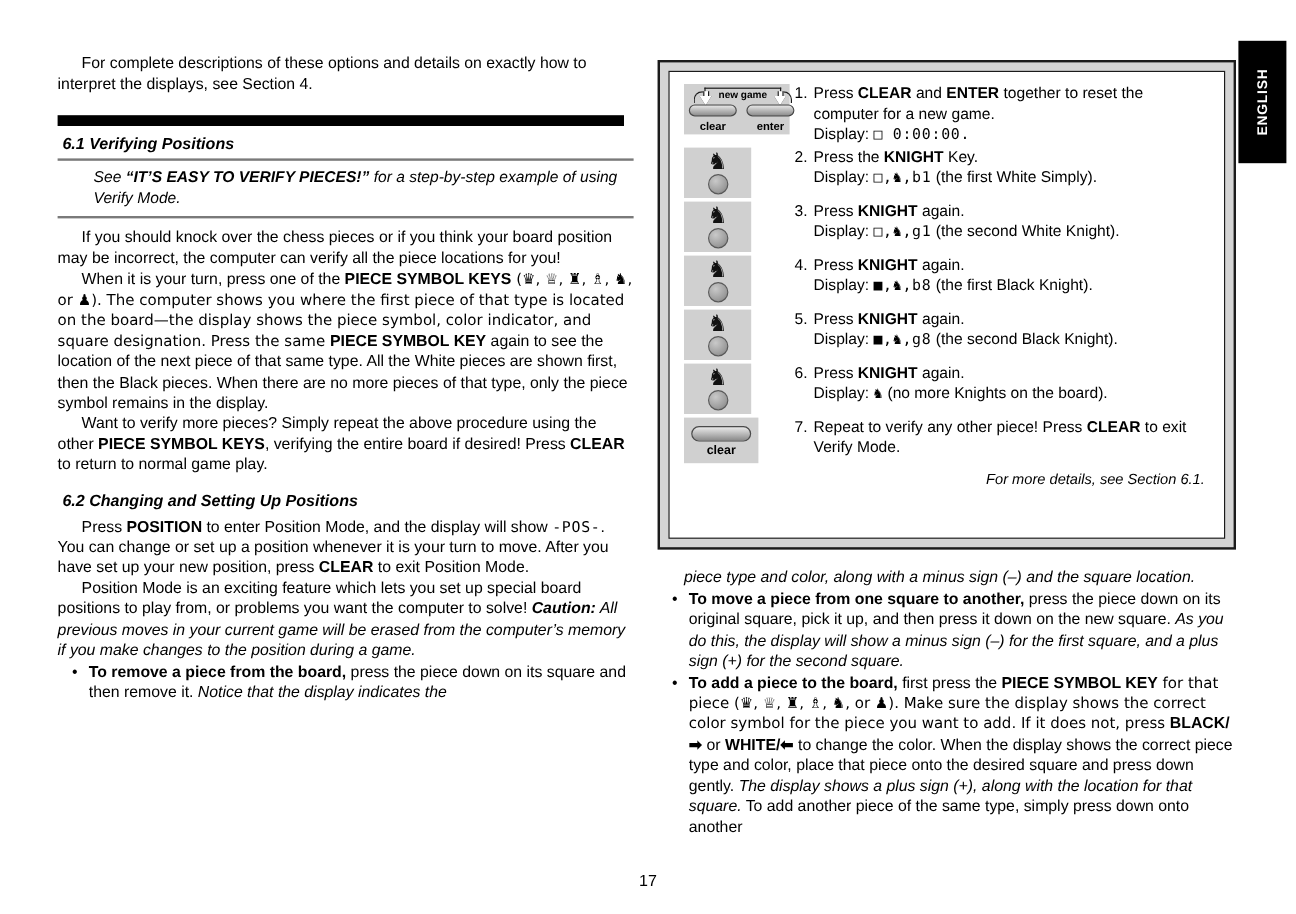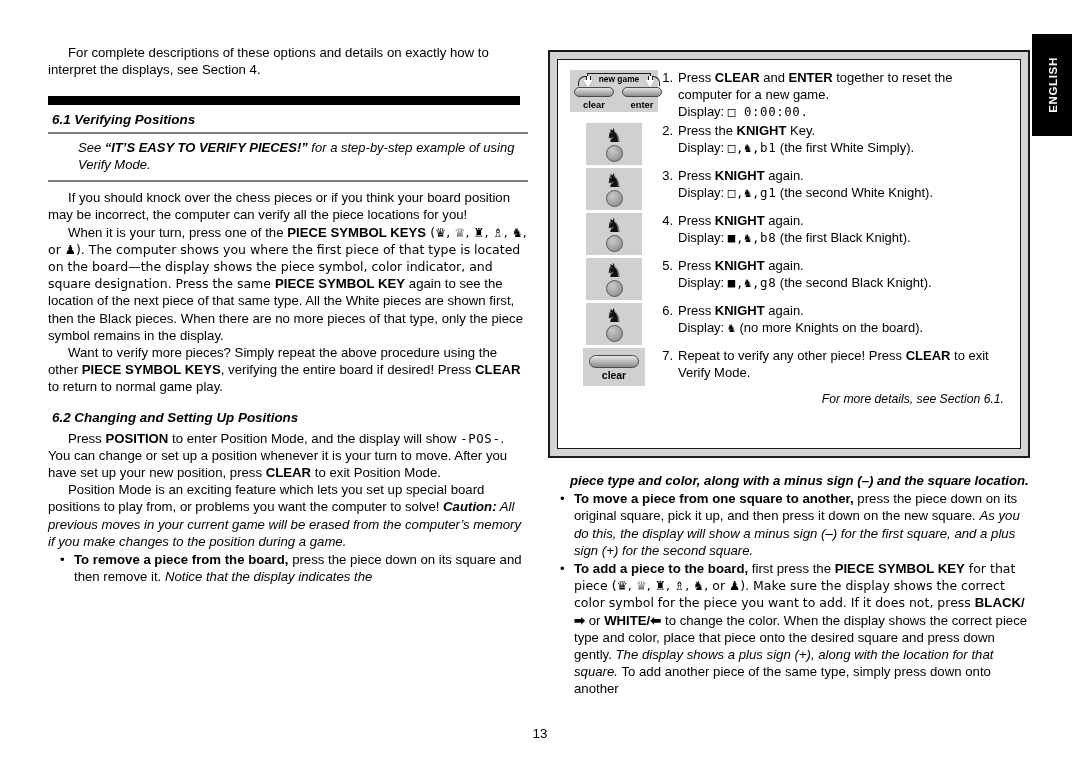--- a/index.html
+++ b/index.html
@@ -150,21 +150,20 @@
 
   .step {
     display: flex;
     align-items: flex-start;
     margin-bottom: 2px;
   }
   .step .keyart {
     width: 88px;
     flex: 0 0 88px;
     display: flex;
-    justify-content: center;
     align-items: flex-start;
     padding-top: 1px;
   }
   .step .stepnum {
     width: 20px;
     flex: 0 0 20px;
     font-size: 13px;
     line-height: 17px;
     text-align: right;
     padding-right: 5px;
@@ -484,28 +483,28 @@
           <span>Repeat to verify any other piece! Press </span><b>CLEAR</b><span> to exit Verify Mode.</span>
         </div>
       </div>
 
       <div class="sidebox-footnote">For more details, see Section 6.1.</div>
     </div>
   </div>
 
   <div class="col-right" style="top:472px;">
 
-    <p class="body noindent" style="margin-left:22px;font-weight:bold;"><i>piece type and color, along with a minus sign (–) and the square location.</i></p>
+    <p class="body noindent" style="margin-left:22px;"><i>piece type and color, along with a minus sign (–) and the square location.</i></p>
 
     <ul class="bullets">
       <li><span class="dot">•</span><b>To move a piece from one square to another,</b><span> press the piece down on its original square, pick it up, and then press it down on the new square. </span><i>As you do this, the display will show a minus sign (–) for the first square, and a plus sign (+) for the second square.</i></li>
 
       <li><span class="dot">•</span><b>To add a piece to the board,</b><span> first press the </span><b>PIECE SYMBOL KEY</b><span class="pc"> for that piece (♛, ♕, ♜, ♗, ♞, or ♟). Make sure the display shows the correct color symbol for the piece you want to add. If it does not, press </span><b>BLACK/➡</b><span> or </span><b>WHITE/⬅</b><span> to change the color. When the display shows the correct piece type and color, place that piece onto the desired square and press down gently. </span><i>The display shows a plus sign (+), along with the location for that square.</i><span> To add another piece of the same type, simply press down onto another</span></li>
     </ul>
   </div>
 
   <div class="lang-tab">
     <span>ENGLISH</span>
   </div>
 
-  <div class="page-number">13</div>
+  <div class="page-number">17</div>
 
 </div>
 
 </body></html>

